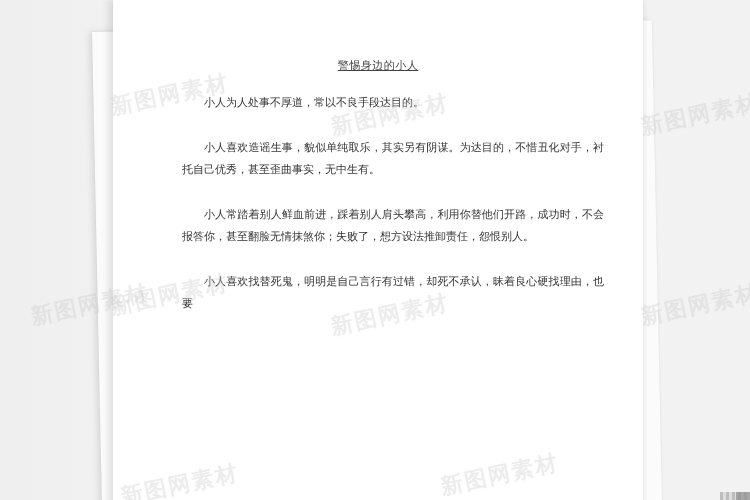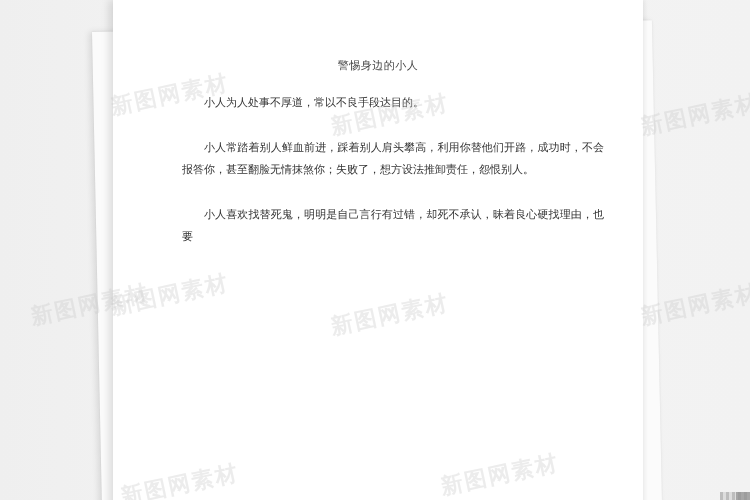--- a/index.html
+++ b/index.html
@@ -25,20 +25,21 @@
       position: absolute;
       left: 113px; top: 0; width: 530px; height: 520px;
       background: #ffffff;
       box-shadow: -4px 0 8px rgba(0,0,0,0.12), 2px 0 4px rgba(0,0,0,0.05);
     }
     .doc-title {
       position: absolute; left: 0; right: 0; top: 58px;
       text-align: center;
       font-size: 11px; color: #444;
       letter-spacing: 0.5px;
+      text-decoration: underline;
     }
     .doc-body {
       position: absolute; left: 69px; top: 92px; width: 422px;
       font-size: 11px; line-height: 22px; color: #333;
     }
     .para {
       margin: 0 0 23px 0;
       text-indent: 2em;
       text-align: justify;
     }
@@ -65,20 +66,21 @@
 </head>
 <body>
 
 <div class="backdrop"></div>
 <div class="back-page"></div>
 
 <div class="page">
   <div class="doc-title">警惕身边的小人</div>
   <div class="doc-body">
     <p class="para">小人为人处事不厚道，常以不良手段达目的。</p>
+    <p class="para">小人喜欢造谣生事，貌似单纯取乐，其实另有阴谋。为达目的，不惜丑化对手，衬托自己优秀，甚至歪曲事实，无中生有。</p>
     <p class="para">小人常踏着别人鲜血前进，踩着别人肩头攀高，利用你替他们开路，成功时，不会报答你，甚至翻脸无情抹煞你；失败了，想方设法推卸责任，怨恨别人。</p>
     <p class="para">小人喜欢找替死鬼，明明是自己言行有过错，却死不承认，昧着良心硬找理由，也要</p>
   </div>
 </div>
 
 <div id="wm-layer">
   <div class="watermark" style="left:30px;top:290px;">新图网素材</div>
   <div class="watermark" style="left:110px;top:80px;">新图网素材</div>
   <div class="watermark" style="left:330px;top:100px;">新图网素材</div>
   <div class="watermark" style="left:640px;top:100px;">新图网素材</div>

